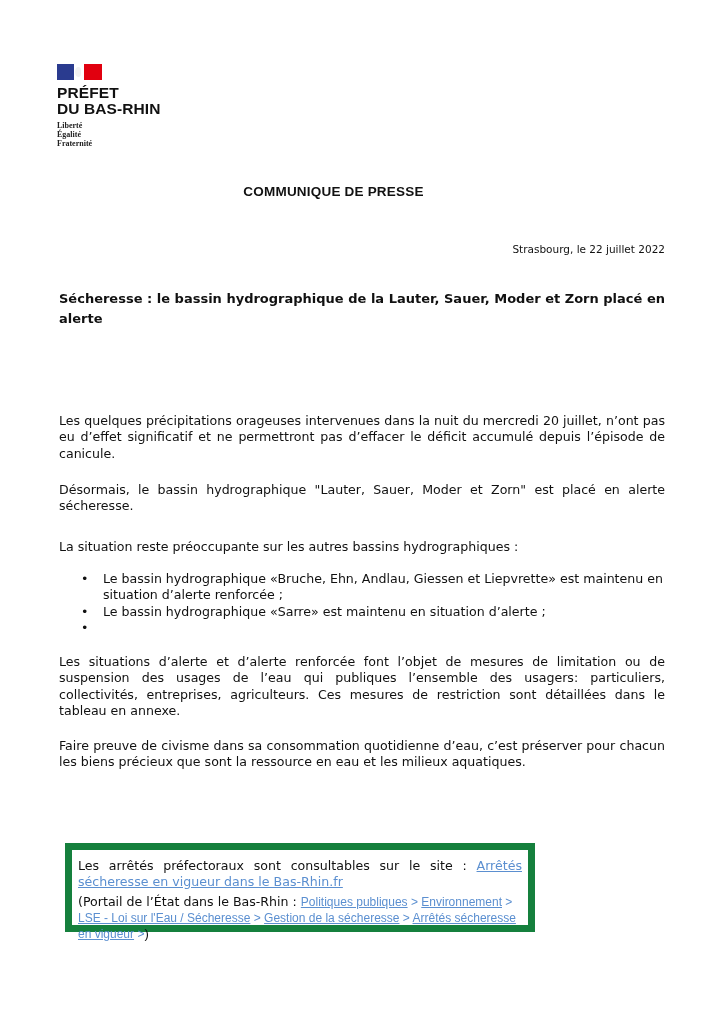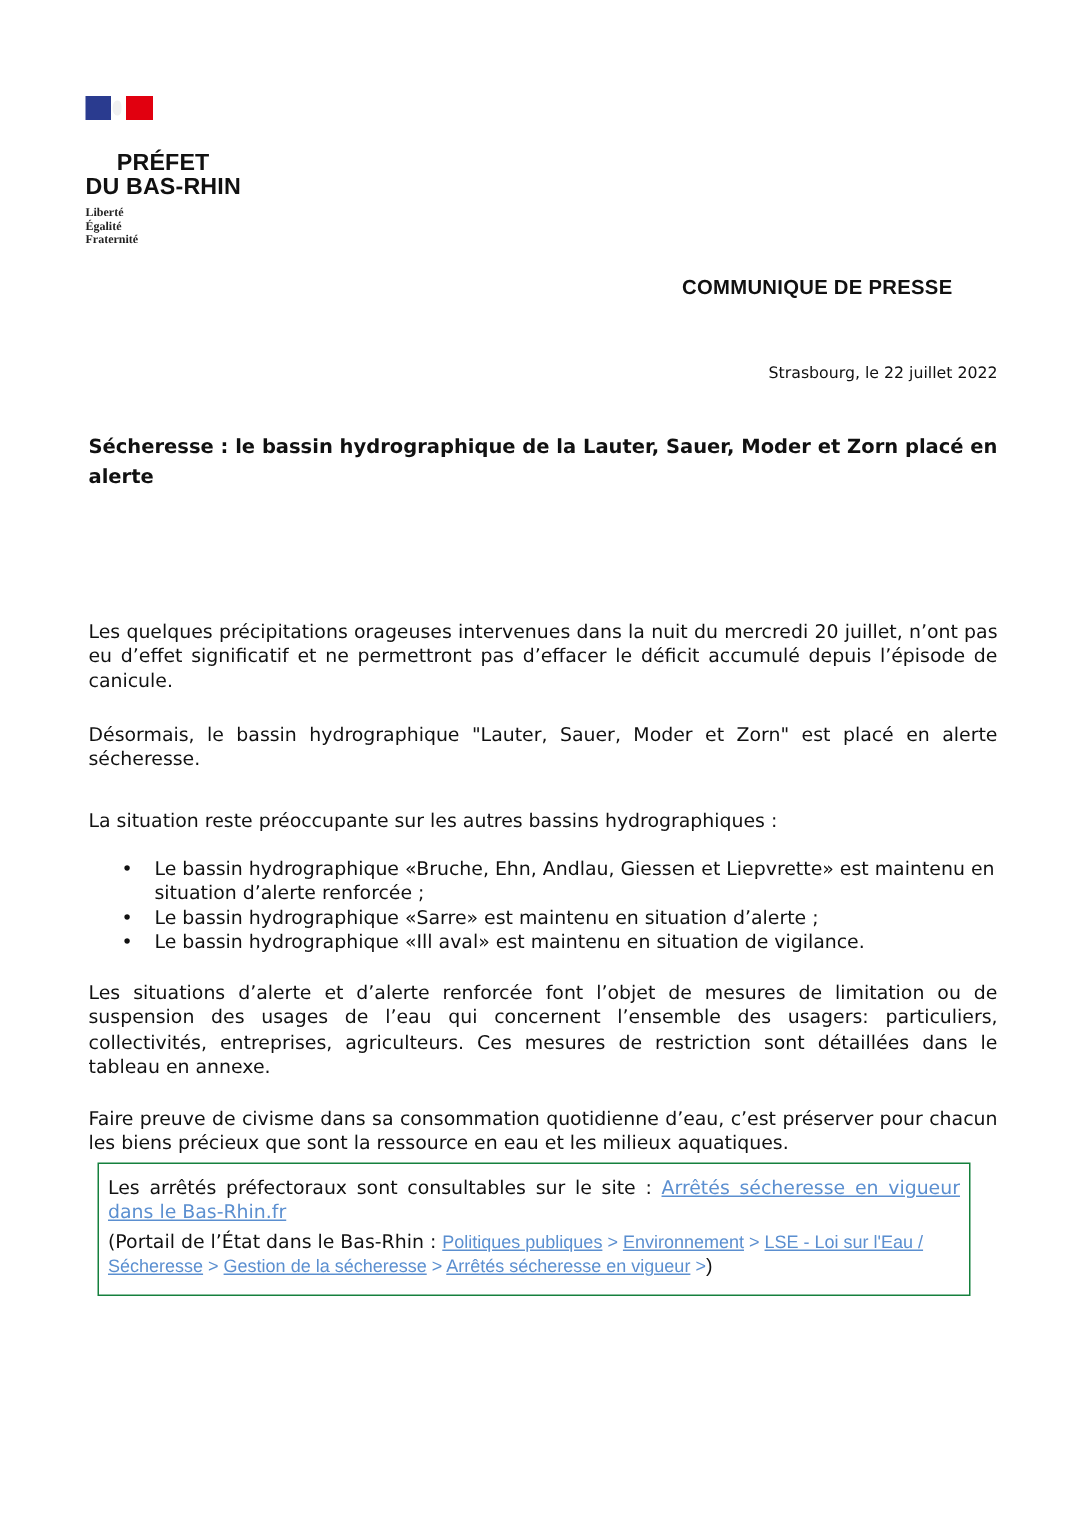--- a/index.html
+++ b/index.html
@@ -8,44 +8,44 @@
   .page { position: absolute; left: 0; top: 0; width: 724px; height: 1024px; }
 
   
   .logo { position: absolute; left: 57px; top: 64px; }
   .flag { display: flex; width: 45px; height: 16px; }
   .flag .b { width: 17px; background: #2a3b8f; }
   .flag .w { width: 10px; background: #ffffff; position: relative; }
   .flag .r { width: 18px; background: #e1000f; }
   .flag .w::after { content: ""; position: absolute; left: 1px; top: 3px; width: 6px; height: 10px;
                     border-radius: 50% 40% 40% 50%; background: #f1f1f1; }
-  .prefet { margin-top: 21px; font-family: "Liberation Sans", sans-serif; font-weight: bold;
-            font-size: 15.5px; line-height: 16px; letter-spacing: 0.1px; color: #111; text-align: center; }
+  .prefet { margin-top: 5px; font-family: "Liberation Sans", sans-serif; font-weight: bold;
+            font-size: 15.5px; line-height: 16px; letter-spacing: 0.1px; color: #111; }
   .devise { margin-top: 4px; font-family: "Liberation Serif", serif; font-weight: bold;
             font-size: 8px; line-height: 9px; color: #222; }
 
-  .title { position: absolute; left: 0; width: 635px; top: 184px; text-align: right;
-           font-family: "Liberation Sans", sans-serif; font-weight: bold; font-size: 13.5px; letter-spacing: 0.2px; }
+  .title { position: absolute; left: 0; width: 635px; top: 184px; text-align: center;
+           font-family: "Liberation Sans", sans-serif; font-weight: bold; font-size: 13.5px; letter-spacing: 0.2px; padding-left: 16px; }
   .date { position: absolute; right: 59px; top: 243px; font-size: 10.5px; font-family: "DejaVu Sans", sans-serif; }
 
   .content { position: absolute; left: 59px; width: 606px; font-size: 12.6px; line-height: 16.4px; text-align: justify; }
   .headline { top: 289px; font-weight: bold; font-size: 13px; line-height: 20px; }
   .p1 { top: 346px; }
   .p2 { top: 413px; }
   .p3 { top: 482px; }
   .p4 { top: 539px; }
   .bullets { position: absolute; left: 59px; width: 606px; top: 571px; margin: 0; padding: 0; list-style: none;
              font-size: 12.6px; line-height: 16.4px; }
   .bullets li { position: relative; padding-left: 44px; }
   .bullets li .dot { position: absolute; left: 22px; top: 0; }
   .p5 { top: 654px; }
   .p6 { top: 738px; }
 
-  .infobox { position: absolute; left: 65px; top: 775px; width: 582px; height: 89px;
-             border: 1px solid #15803d; box-sizing: border-box; padding: 8px 6px 0 6px; }
+  .infobox { position: absolute; left: 65px; top: 843px; width: 470px; height: 89px;
+             border: 7px solid #15803d; box-sizing: border-box; padding: 8px 6px 0 6px; }
   .infobox .line1 { font-size: 12.6px; line-height: 16px; text-align: justify; }
   .infobox a { color: #5b8fd0; text-decoration: underline; }
   .infobox .line2 { margin-top: 4px; font-size: 12.6px; line-height: 16px; }
   .infobox .crumb { font-family: "Liberation Sans", sans-serif; font-size: 12px; color: #5b8fd0; }
   .infobox .sep { font-family: "Liberation Sans", sans-serif; font-size: 12px; color: #5b8fd0; }
   .infobox .close { font-family: "Liberation Sans", sans-serif; font-size: 13px; color: #111; }
 </style>
 </head>
 <body>
 
@@ -80,25 +80,24 @@
     <li>
       <span class="dot">•</span>
       <span>Le bassin hydrographique «Bruche, Ehn, Andlau, Giessen et Liepvrette» est maintenu en situation d’alerte renforcée ;</span>
     </li>
     <li>
       <span class="dot">•</span>
       <span>Le bassin hydrographique «Sarre» est maintenu en situation d’alerte ;</span>
     </li>
     <li>
       <span class="dot">•</span>
-      <span>Le bassin hydrographique «Ill aval» est maintenu en situation de vigilance.</span>
     </li>
   </ul>
 
-  <div class="content p5">Les situations d’alerte et d’alerte renforcée font l’objet de mesures de limitation ou de suspension des usages de l’eau qui concernent l’ensemble des usagers: particuliers, collectivités, entreprises, agriculteurs. Ces mesures de restriction sont détaillées dans le tableau en annexe.</div>
+  <div class="content p5">Les situations d’alerte et d’alerte renforcée font l’objet de mesures de limitation ou de suspension des usages de l’eau qui publiques l’ensemble des usagers: particuliers, collectivités, entreprises, agriculteurs. Ces mesures de restriction sont détaillées dans le tableau en annexe.</div>
   <div class="content p6">Faire preuve de civisme dans sa consommation quotidienne d’eau, c’est préserver pour chacun les biens précieux que sont la ressource en eau et les milieux aquatiques.</div>
 
   <div class="infobox">
     <div class="line1">
       <span>Les arrêtés préfectoraux sont consultables sur le site : </span><a href="#">Arrêtés sécheresse en vigueur dans le Bas-Rhin.fr</a>
     </div>
     <div class="line2">
       <span>(Portail de l’État dans le Bas-Rhin : </span><a href="#" class="crumb">Politiques publiques</a><span class="sep"> &gt; </span><a href="#" class="crumb">Environnement</a><span class="sep"> &gt; </span><a href="#" class="crumb">LSE - Loi sur l'Eau / Sécheresse</a><span class="sep"> &gt; </span><a href="#" class="crumb">Gestion de la sécheresse</a><span class="sep"> &gt; </span><a href="#" class="crumb">Arrêtés sécheresse en vigueur</a><span class="sep"> &gt;</span><span class="close">)</span>
     </div>
   </div>

